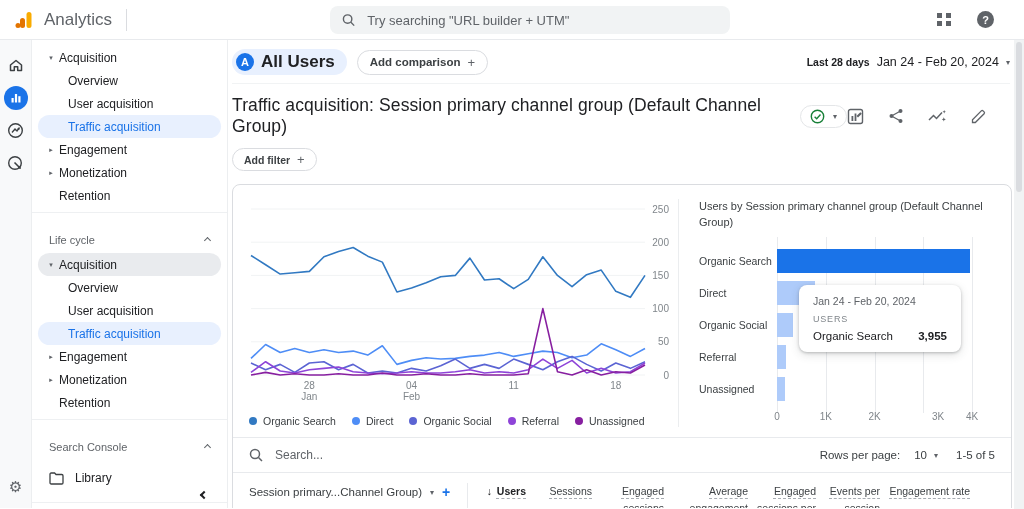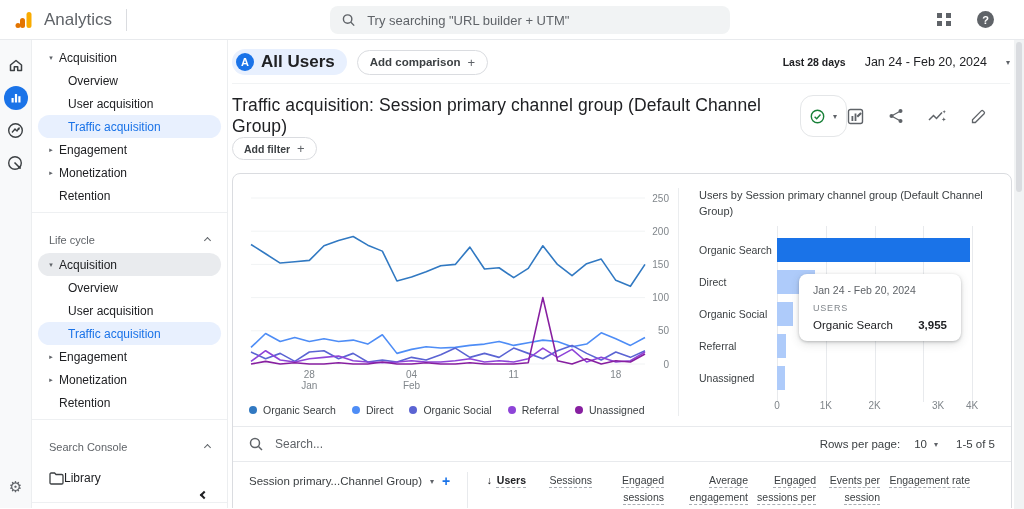--- a/index.html
+++ b/index.html
@@ -33,43 +33,43 @@
   .nav{width:196px;border-right:1px solid #eceef0;padding-top:6px;position:relative;font-size:12px;background:#fff}
   .nav-item{height:23px;display:flex;align-items:center;position:relative;margin:0 6px;border-radius:14px;color:#202124;cursor:pointer}
   .nav-caret{position:absolute;left:8px;width:10px;font-size:7px;color:#5f6368;text-align:center}
   .nav-item.parent .nav-label,.nav-item.plain .nav-label{margin-left:21px}
   .nav-item.child .nav-label{margin-left:30px}
   .nav-item.selected{background:#e8f0fe;color:#1a73e8}
   .nav-item.hover{background:#e9ebee}
   .nav-header{height:26px;display:flex;align-items:center;justify-content:space-between;color:#5f6368;font-size:11px;
               padding:0 17px;margin-top:14px}
   .nav-divider{border-top:1px solid #eef0f2;margin:5px 0 2px 0}
-  .library{height:28px;display:flex;align-items:center;padding-left:17px;gap:0;font-size:12px;color:#202124}
+  .library{height:28px;display:flex;align-items:center;padding-left:17px;gap:11px;font-size:12px;color:#202124}
   .nav-collapse{position:absolute;bottom:10px;right:20px;cursor:pointer}
   .chev{display:inline-block;width:5px;height:5px;border:solid #5f6368;border-width:0 1.5px 1.5px 0}
   .chev.up{transform:rotate(-135deg)}
   .chev.left{transform:rotate(135deg);border-width:0 2px 2px 0;width:6px;height:6px;border-color:#202124}
 
   
   .main{flex:1;position:relative;overflow:hidden;background:#fff;padding-left:4px}
   .chip-row{display:flex;align-items:center;margin:9px 14px 0 0}
   .user-chip{display:flex;align-items:center;background:#e8f0fe;border-radius:14px;padding:3px 12px 3px 4px;gap:7px;cursor:pointer}
   .user-chip .avatar{width:18px;height:18px;border-radius:50%;background:#1a73e8;color:#fff;font-size:11px;font-weight:bold;
                      display:flex;align-items:center;justify-content:center}
   .user-chip .label{font-size:17px;font-weight:bold;color:#202124}
   .chip-outline{display:flex;align-items:center;border:1px solid #dadce0;border-radius:15px;padding:4px 12px;
                 font-size:11.5px;font-weight:bold;color:#3c4043;margin-left:10px;gap:7px;cursor:pointer}
   .plus{color:#5f6368;font-size:13px;font-weight:normal}
-  .date-block{margin-left:auto;display:flex;align-items:center;gap:19px;cursor:pointer}
+  .date-block{margin-left:auto;display:flex;align-items:center;gap:7px;cursor:pointer}
   .date-label{font-size:10.5px;font-weight:bold;color:#202124}
   .date-value{font-size:12.5px;color:#202124}
   .caret-down{font-size:8px;color:#5f6368}
   .header-divider{border-top:1px solid #f1f3f4;margin:8px 14px 0 0}
 
-  .title-row{display:flex;margin:11px 14px 0 0}
+  .title-row{display:flex;align-items:center;margin:11px 14px 11px 0}
   .page-title{font-size:17.5px;color:#202124;letter-spacing:.1px}
   .title-badge{display:flex;align-items:center;border:1px solid #e4e6e8;border-radius:13px;padding:3px 9px;margin-left:10px;gap:8px;cursor:pointer}
   .title-actions{display:flex;align-items:center;gap:24px;margin-left:auto;margin-right:24px}
   .title-actions svg{cursor:pointer}
 
   .filter-row{}
   .add-filter{display:inline-flex;align-items:center;border:1px solid #dadce0;border-radius:13px;padding:3px 11px;
               font-size:10.5px;font-weight:bold;color:#3c4043;gap:7px;cursor:pointer}
 
   

